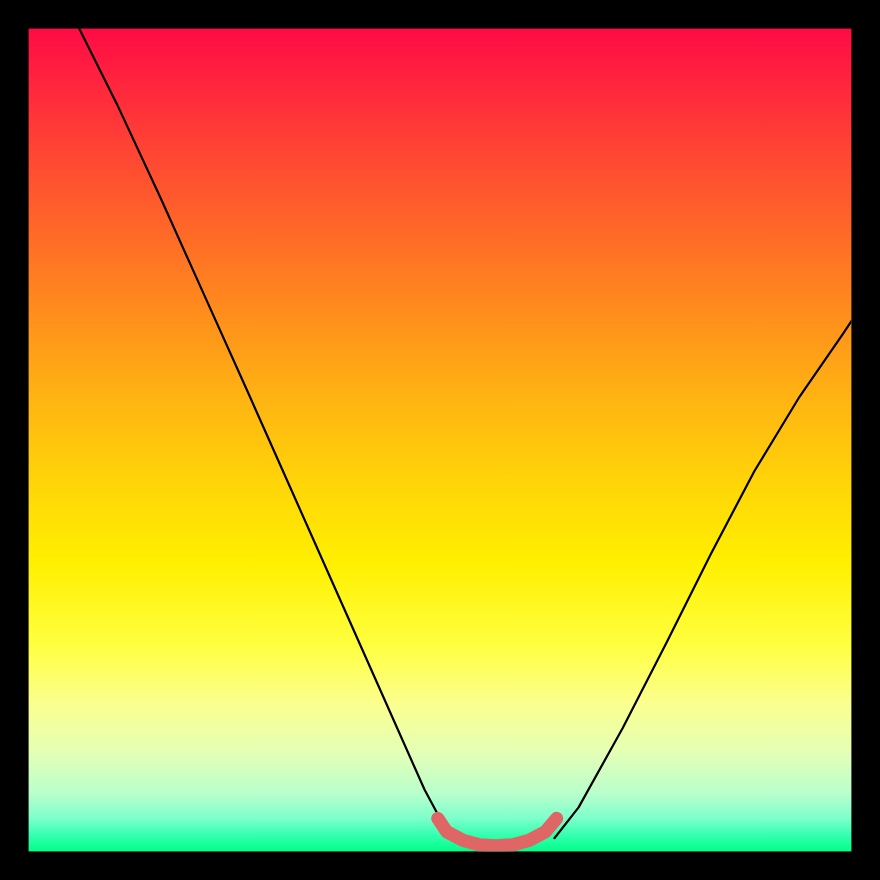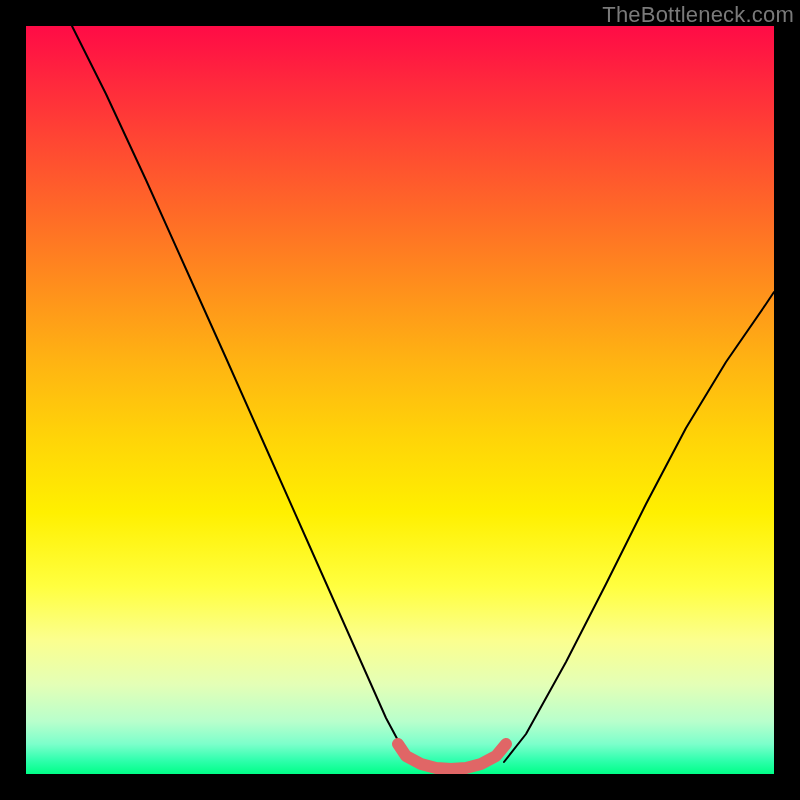--- a/index.html
+++ b/index.html
@@ -62,14 +62,13 @@
 <div class="frame">
   <div class="plot-area">
     <svg width="748" height="748" viewBox="0 0 748 748">
       <g id="series-group">
           <path d="M46 0 L80 68 L120 154 L160 243 L200 332 L240 422 L280 512 L320 602 L360 692 L375 720 L390 736" fill="none" stroke="#000000" stroke-width="2" stroke-linecap="round" stroke-linejoin="round"></path>
           <path d="M478 736 L500 708 L540 636 L580 558 L620 478 L660 402 L700 336 L740 278 L748 266" fill="none" stroke="#000000" stroke-width="2" stroke-linecap="round" stroke-linejoin="round"></path>
           <path d="M372 718 L380 730 L395 738 L410 742 L425 743 L440 742 L455 738 L470 730 L480 718" fill="none" stroke="#e06666" stroke-width="12" stroke-linecap="round" stroke-linejoin="round"></path>
         </g>
     </svg>
   </div>
-  <div class="watermark">TheBottleneck.com</div>
 </div>
 
 </body></html>

